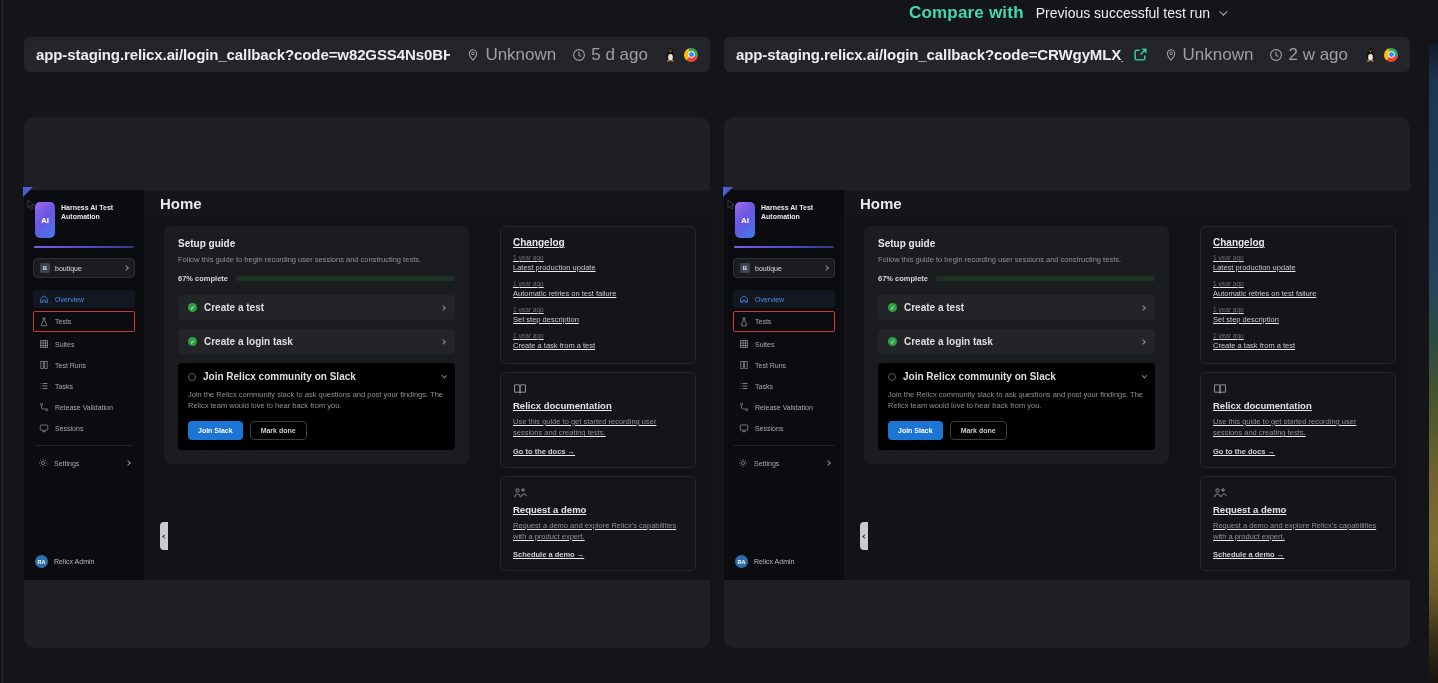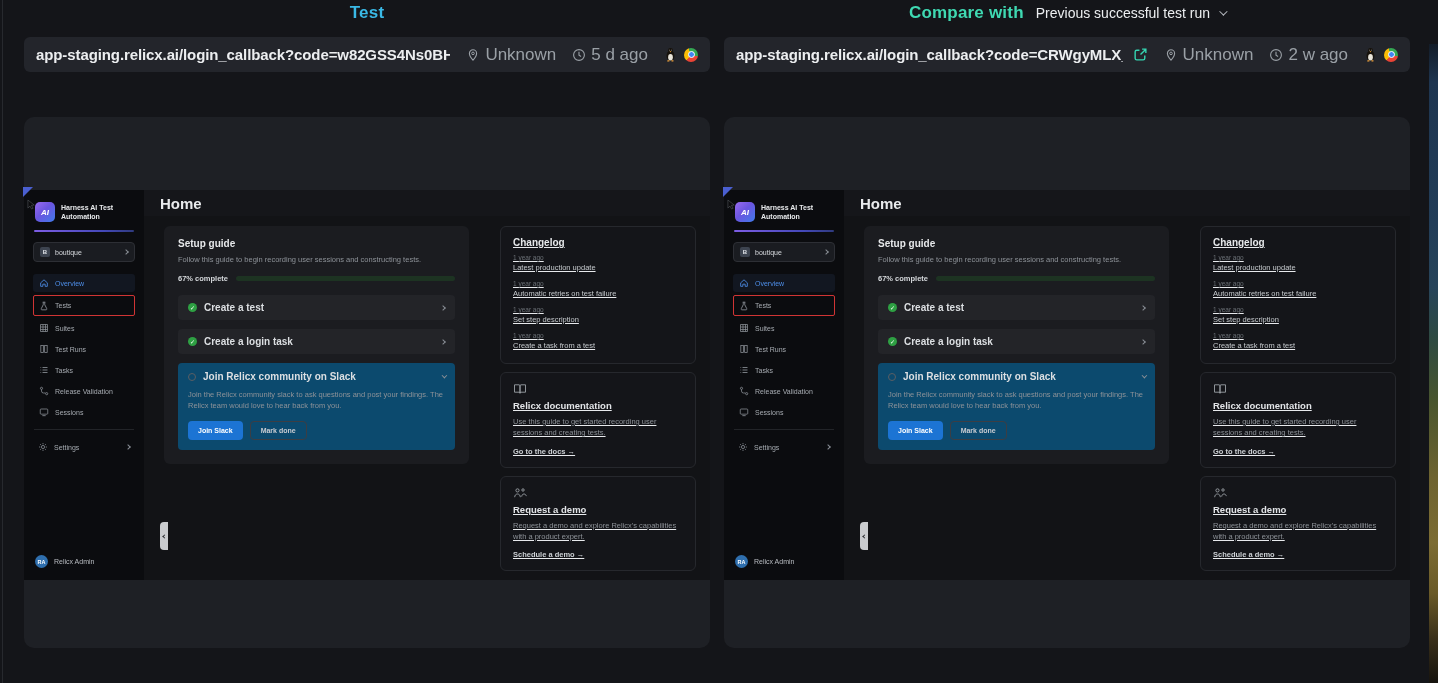--- a/index.html
+++ b/index.html
@@ -41,23 +41,23 @@
   .shot-container { position:absolute; left:0; right:0; top:117px; height:531px; background:#1e2025; border-radius:10px; }
   .shot { position:absolute; left:0; right:0; top:73px; height:390px; background:#121316; display:flex; }
   .corner-marker { position:absolute; left:-1px; top:-3px; width:0; height:0;
     border-top:10px solid #4a5fd0; border-right:10px solid transparent; z-index:3; }
   .corner-cursor { position:absolute; left:3px; top:6px; width:9px; height:11px; z-index:4; }
   .corner-cursor svg { width:100%; height:100%; }
 
   
   .sidebar { width:120px; background:#0b0c0f; display:flex; flex-direction:column; padding:10px 9px 10px 9px; position:relative; }
   .brand { display:flex; align-items:flex-start; gap:6px; padding:2px 2px 8px 2px; }
-  .brand-logo { width:20px; height:20px; border-radius:5px; flex:0 0 auto;
+  .brand-logo { width:20px; height:36px; border-radius:5px; flex:0 0 auto;
     background:linear-gradient(135deg,#9a6cf0 0%,#6b55e0 45%,#3f7bea 100%);
-    color:#fff; font-size:8px; font-weight:700; font-style:italic; display:flex; align-items:center; justify-content:center; }
+    color:#fff; font-size:8px; font-weight:700; display:flex; align-items:center; justify-content:center; }
   .brand-name { font-size:7px; font-weight:700; color:#e8eaec; line-height:1.35; padding-top:1px; }
   .brand-divider { height:2px; border-radius:1px; background:linear-gradient(90deg,#7d5de4,#4348b8 70%,#2f3a7e); margin:0 1px 10px 1px; }
   .project-selector { display:flex; align-items:center; gap:5px; height:20px; border:1px solid #2d2f35;
     background:#1a1c21; border-radius:4px; padding:0 6px; margin-bottom:12px; cursor:pointer; }
   .project-badge { width:10px; height:10px; border-radius:2px; background:#3d4permission450; background:#3d4450; color:#dfe3e8; font-size:6px; font-weight:700;
     display:flex; align-items:center; justify-content:center; flex:0 0 auto; }
   .project-name { font-size:7px; color:#d8dbdf; font-weight:500; flex:1; }
   .nav { display:flex; flex-direction:column; gap:3px; }
   .side-item { display:flex; align-items:center; gap:6px; height:18px; padding:0 5px; border-radius:3px;
     color:#a6abb1; cursor:pointer; border:1.5px solid transparent; }
@@ -91,21 +91,21 @@
   .progress-row { display:flex; align-items:center; gap:8px; margin-bottom:12px; }
   .progress-label { font-size:7.5px; font-weight:700; color:#d6d9dc; white-space:nowrap; }
   .progress-track { flex:1; height:5px; border-radius:3px; background:#1d3322; overflow:hidden; }
   .progress-fill { height:100%; border-radius:3px; background:#3cab4a; }
   .setup-row { display:flex; align-items:center; gap:7px; height:25px; background:#232428; border-radius:4px;
     padding:0 10px; margin-bottom:9px; cursor:pointer; }
   .setup-row-label { font-size:10px; font-weight:700; color:#dcdfe2; flex:1; }
   .check-circle { width:9px; height:9px; border-radius:50%; background:#2ea043; color:#fff; font-size:6px;
     display:flex; align-items:center; justify-content:center; flex:0 0 auto; }
   .empty-circle { width:8px; height:8px; border-radius:50%; border:1px solid #5a5e64; flex:0 0 auto; }
-  .slack-section { background:#0c4a6e; border-radius:4px; padding:8px 10px 10px 10px; }
+  .slack-section { background:#000000; border-radius:4px; padding:8px 10px 10px 10px; }
   .slack-head { display:flex; align-items:center; gap:7px; cursor:pointer; margin-bottom:7px; }
   .slack-desc { font-size:7.5px; color:#8d9298; line-height:1.5; margin-bottom:9px; }
   .btn-row { display:flex; gap:7px; }
   .btn-primary { background:#1c74d4; color:#fff; font-size:7px; font-weight:700; border:none; border-radius:4px;
     padding:5px 10px; cursor:pointer; font-family:inherit; }
   .btn-secondary { background:transparent; color:#c9ccd1; font-size:7px; font-weight:700; border:1px solid #3c3e44;
     border-radius:4px; padding:5px 10px; cursor:pointer; font-family:inherit; }
 
   .right-col { width:196px; flex:0 0 auto; display:flex; flex-direction:column; gap:8px;text-decoration:underline; }
   .info-card { background:#141519; border:1px solid #26282d; border-radius:6px; padding:10px 12px 11px 12px; }
@@ -122,24 +122,20 @@
   .peek-strip { position:absolute; right:0; top:44px; width:9px; height:639px;
     background:linear-gradient(180deg,#131c28 0%,#1e3550 6%,#223d58 28%,#27445a 38%,#2e4a42 46%,#49552e 56%,#6e6330 68%,#7c6c33 78%,#6a5a28 86%,#3a301a 93%,#16130e 100%); }
 </style>
 </head>
 <body>
 
 <div class="page">
   <div class="left-edge-line"></div>
   <div id="panels-root">
   <div class="panel" style="left: 24px; width: 686px; --accent: #3ab9e6;">
-    <div class="panel-header">
-      <span class="panel-title">Test</span>
-
-    </div>
 
     <div class="url-bar">
       <span class="url-text">app-staging.relicx.ai/login_callback?code=w82GSS4Ns0BHNy1uj...</span>
 
       <span class="url-meta">
         <span class="meta-icon">
               <svg viewBox="0 0 14 14">
                 <path d="M7 1.8a3.6 3.6 0 0 0-3.6 3.6C3.4 8 7 12.2 7 12.2s3.6-4.2 3.6-6.8A3.6 3.6 0 0 0 7 1.8z" fill="none" stroke="currentColor" stroke-width="1.1"></path>
                 <circle cx="7" cy="5.4" r="1.3" fill="none" stroke="currentColor" stroke-width="1"></circle>
               </svg>

